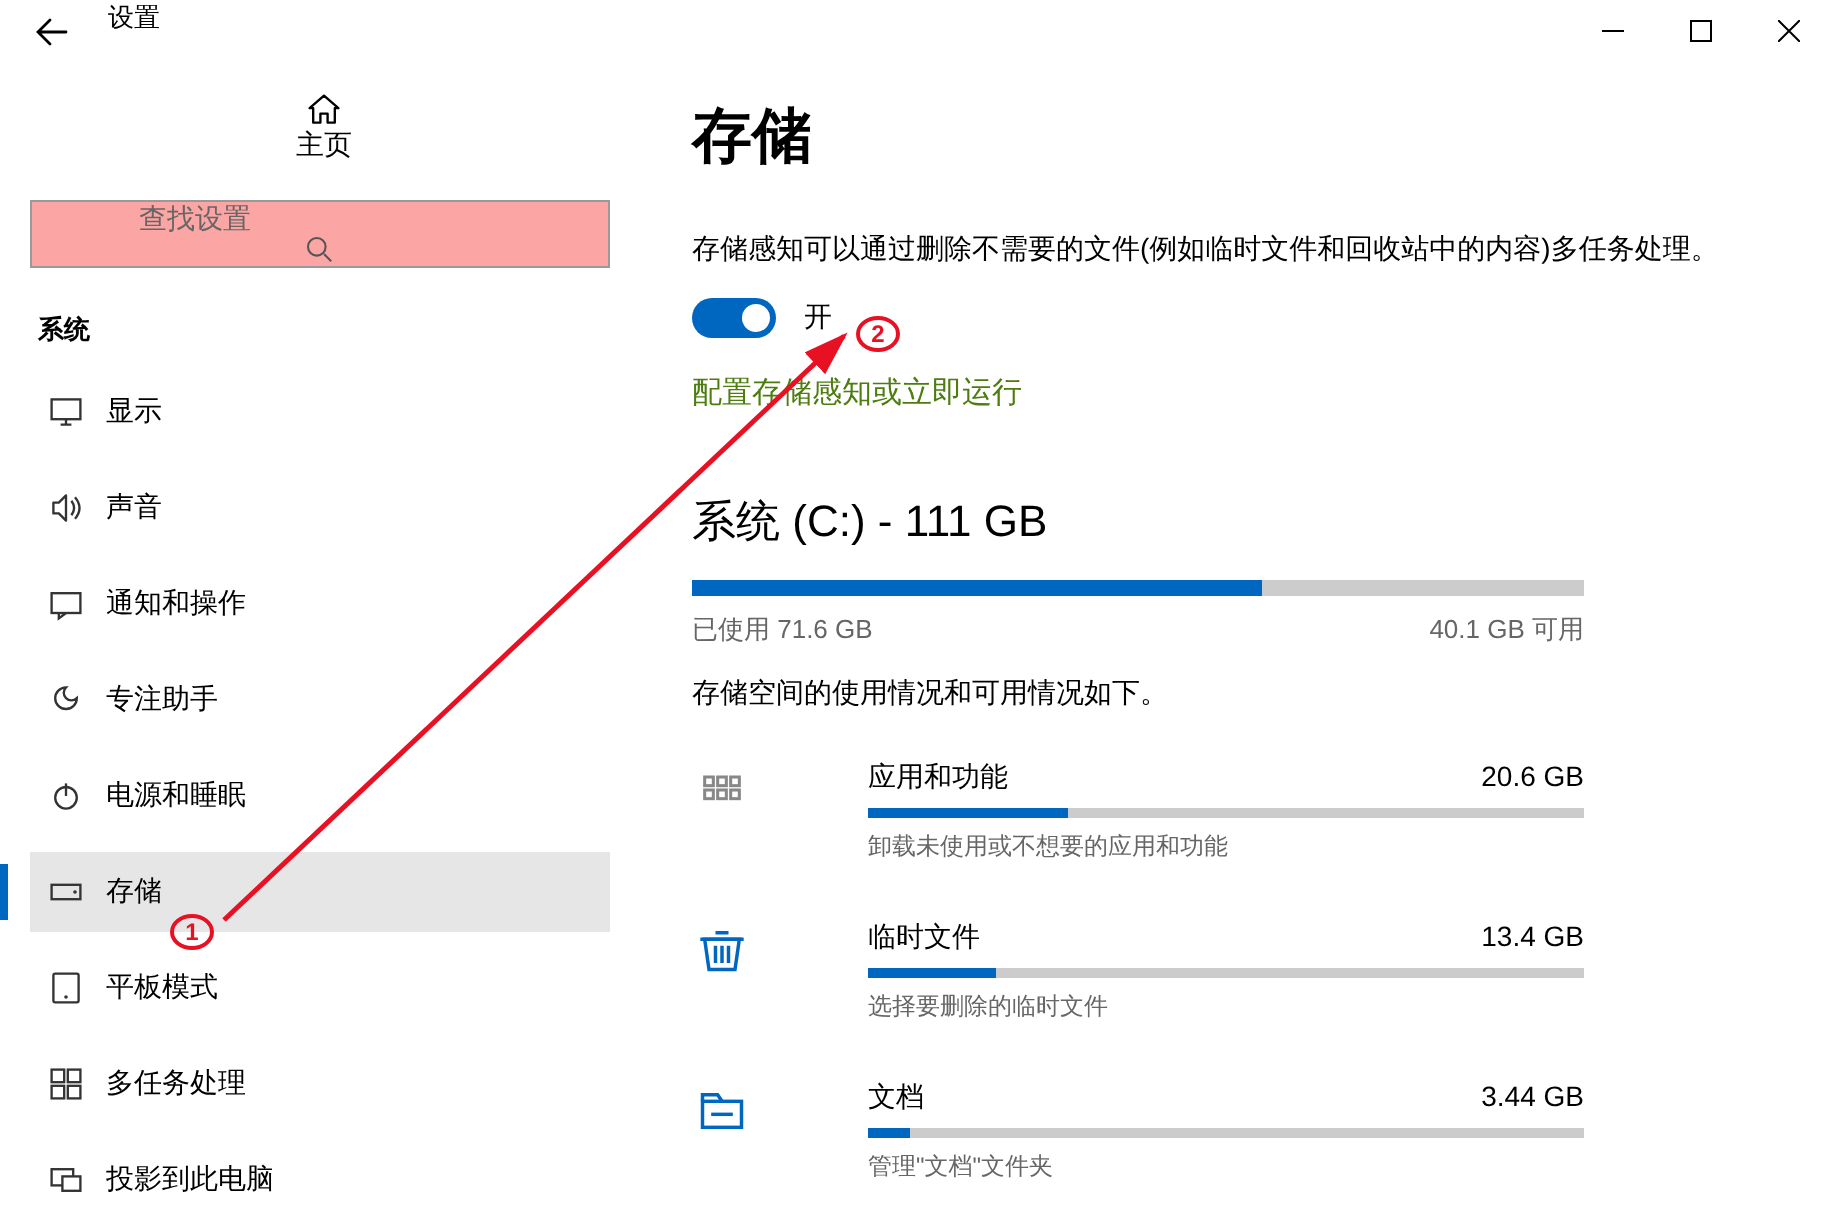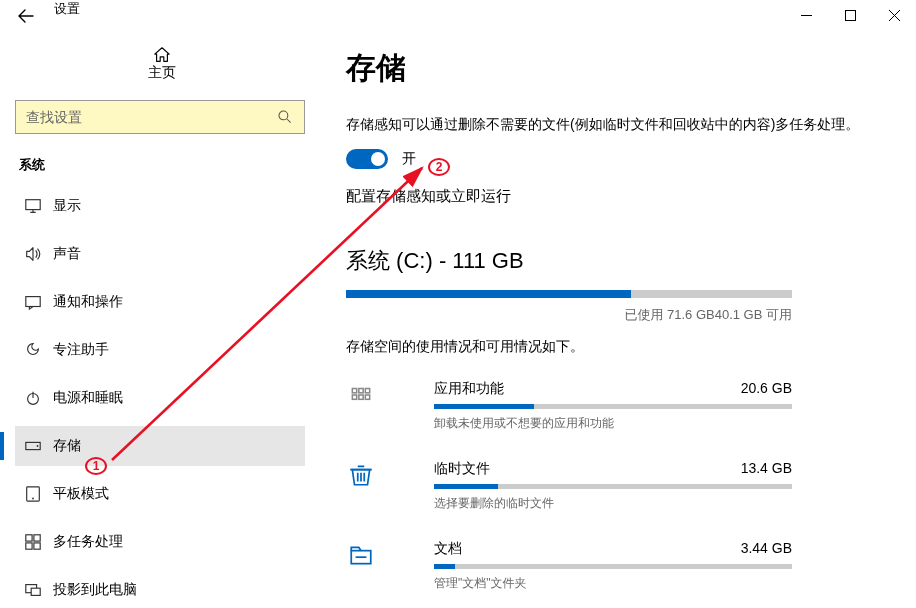--- a/index.html
+++ b/index.html
@@ -52,25 +52,26 @@
       height: 40px;
       padding-left: 4px;
       margin-bottom: 14px;
       cursor: pointer;
       flex-direction: column;
     }
     .home-row .icon { width: 28px; display: flex; justify-content: center; }
     .search-box {
       height: 34px;
       border: 1px solid #999;
-      background: #fef9c3;
+      background: #fca5a5;
       display: flex;
       align-items: center;
       padding: 0 10px;
       margin-bottom: 22px;
+      flex-direction: column;
     }
     .search-box input {
       flex: 1;
       border: none;
       outline: none;
       font-size: 14px;
       background: transparent;
     }
     .search-box input::placeholder { color: #666; }
     .search-ico { width: 18px; display: flex; justify-content: center; }
@@ -142,21 +143,21 @@
       position: absolute;
       right: 3px;
       top: 3px;
       width: 14px;
       height: 14px;
       border-radius: 50%;
       background: #fff;
     }
     .toggle-label { margin-left: 14px; font-size: 14px; }
     .link {
-      color: #000000;
+      color: #4d7c0f;
       font-size: 15px;
       cursor: pointer;
       display: inline-block;
       margin-bottom: 40px;
     }
     .drive-title {
       font-size: 22px;
       font-weight: 400;
       margin-bottom: 14px;
     }
@@ -167,21 +168,21 @@
       margin-bottom: 8px;
       display: flex;
     }
     .usage-bar .fill {
       background: #0067c0;
       height: 100%;
     }
     .usage-text {
       width: 446px;
       display: flex;
-      justify-content: flex-end;
+      justify-content: space-between;
       color: #666;
       font-size: 13px;
       margin-bottom: 14px;
     }
     .sub-desc {
       font-size: 14px;
       color: #000;
       margin-bottom: 24px;
     }
     .storage-list { width: 446px; }

